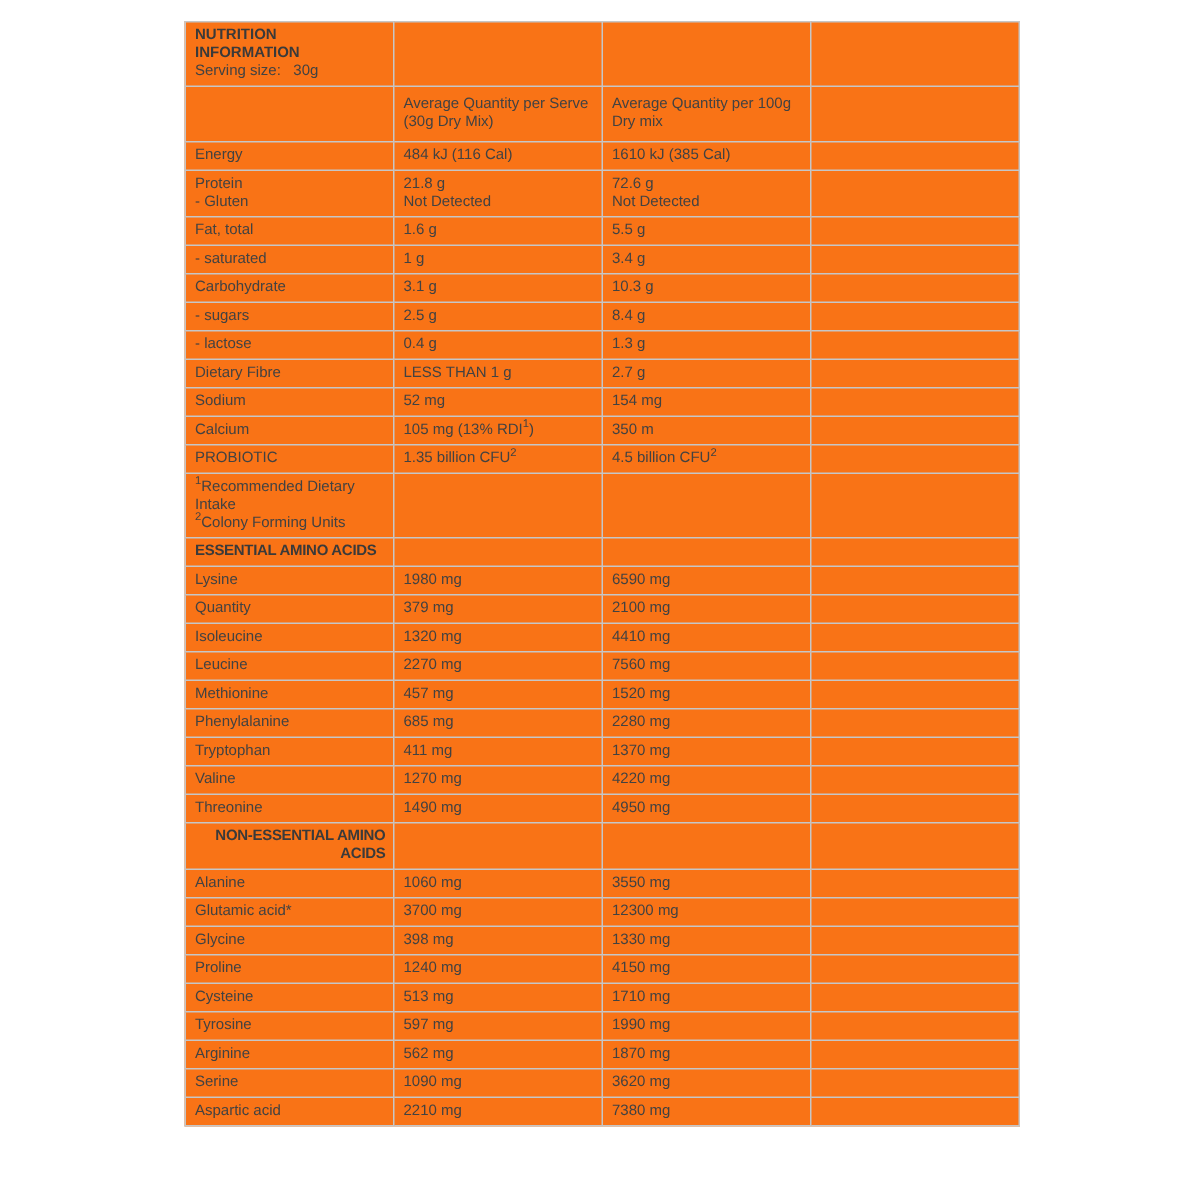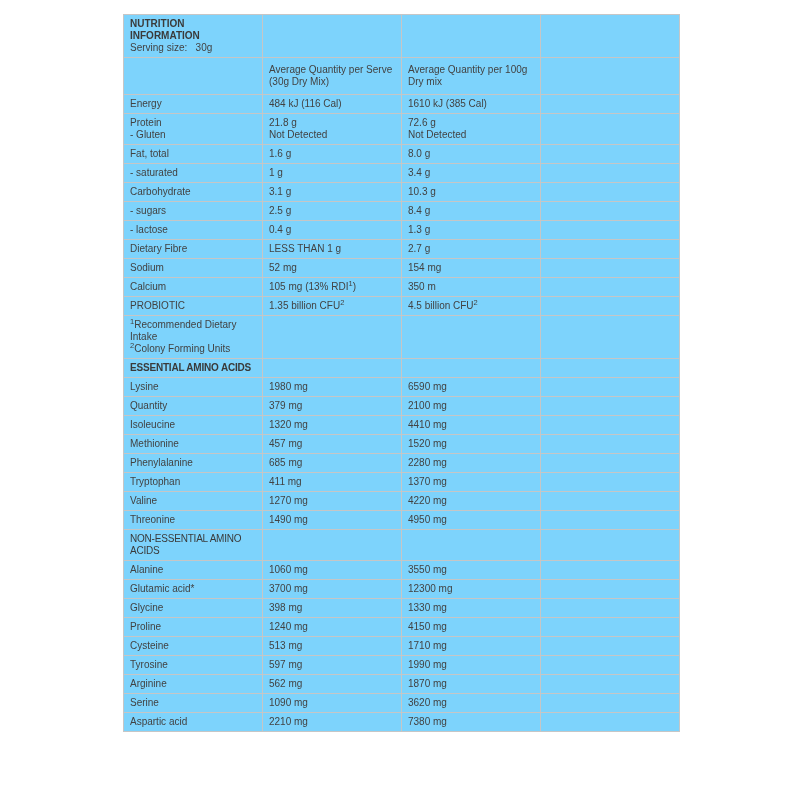--- a/index.html
+++ b/index.html
@@ -13,21 +13,21 @@
   }
   .table-wrap {
     position: absolute;
     left: 123px;
     top: 14px;
   }
   table.nutrition {
     border-collapse: collapse;
     table-layout: fixed;
     width: 556px;
-    background: #7dd3fc;
+    background: #f97316;
   }
   table.nutrition col { width: 139px; }
   table.nutrition td {
     border: 1px solid #c6c6c6;
     padding: 3px 5px 3px 6px;
     font-size: 10px;
     line-height: 12px;
     color: #424242;
     vertical-align: middle;
     white-space: pre-wrap;
@@ -38,22 +38,22 @@
   
   tr.row-colheader td { padding-top: 6px; padding-bottom: 6px; }
   
   tr.row-section td:first-child {
     font-weight: bold;
     white-space: nowrap;
     letter-spacing: -0.2px;
     color: #3a3a3a;
   }
   tr.row-section-center td:first-child {
-    font-weight: normal;
-    text-align: left;
+    font-weight: bold;
+    text-align: right;
     letter-spacing: -0.2px;
     color: #3a3a3a;
   }
   .bold { font-weight: bold; color: #3a3a3a; }
   sup {
     font-size: 7.5px;
     line-height: 0;
     vertical-align: super;
   }
 </style>
@@ -95,21 +95,21 @@
 - Gluten</td>
           <td>21.8 g
 Not Detected</td>
           <td>72.6 g
 Not Detected</td>
           <td></td>
         </tr>
         <tr class="row-data">
           <td>Fat, total</td>
           <td>1.6 g</td>
-          <td>8.0 g</td>
+          <td>5.5 g</td>
           <td></td>
         </tr>
         <tr class="row-data">
           <td>- saturated</td>
           <td>1 g</td>
           <td>3.4 g</td>
           <td></td>
         </tr>
         <tr class="row-data">
           <td>Carbohydrate</td>
@@ -176,20 +176,26 @@
         <tr class="row-data">
           <td>Quantity</td>
           <td>379 mg</td>
           <td>2100 mg</td>
           <td></td>
         </tr>
         <tr class="row-data">
           <td>Isoleucine</td>
           <td>1320 mg</td>
           <td>4410 mg</td>
+          <td></td>
+        </tr>
+        <tr class="row-data">
+          <td>Leucine</td>
+          <td>2270 mg</td>
+          <td>7560 mg</td>
           <td></td>
         </tr>
         <tr class="row-data">
           <td>Methionine</td>
           <td>457 mg</td>
           <td>1520 mg</td>
           <td></td>
         </tr>
         <tr class="row-data">
           <td>Phenylalanine</td>

